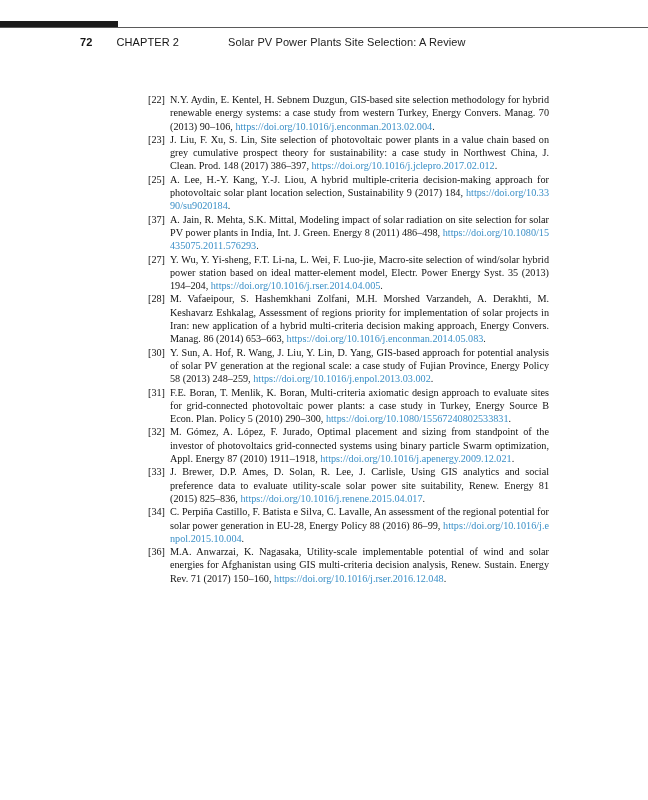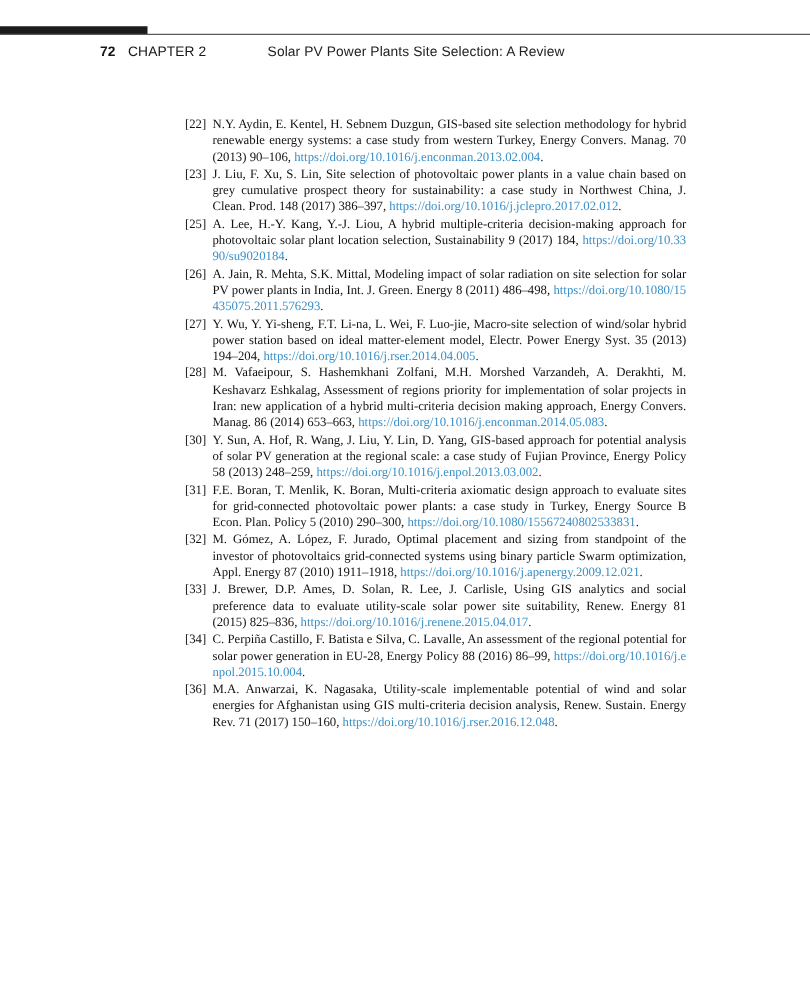--- a/index.html
+++ b/index.html
@@ -38,21 +38,21 @@
     top: 36px;
     font-family: "Liberation Sans", sans-serif;
     font-size: 11px;
     letter-spacing: 0.1px;
     white-space: nowrap;
     color: #161616;
   }
   .page-num {
     font-weight: bold;
     display: inline-block;
-    margin-right: 10px;
+    margin-right: 24px;
   }
   .chapter-label {
     font-weight: normal;
     display: inline-block;
     margin-right: 5px;
   }
   .chapter-title {
     font-weight: normal;
     color: #222222;
     margin-left: 44px;
@@ -101,21 +101,21 @@
       </div>
       <div class="ref">
         <span class="ref-num">[23]</span>
         <p class="ref-text"><span>J. Liu, F. Xu, S. Lin, Site selection of photovoltaic power plants in a value chain based on grey cumulative prospect theory for sustainability: a case study in Northwest China, J. Clean. Prod. 148 (2017) 386–397, </span><a class="doi" href="#">https://doi.org/10.1016/j.jclepro.2017.02.012</a><span>.</span></p>
       </div>
       <div class="ref">
         <span class="ref-num">[25]</span>
         <p class="ref-text"><span>A. Lee, H.-Y. Kang, Y.-J. Liou, A hybrid multiple-criteria decision-making approach for photovoltaic solar plant location selection, Sustainability 9 (2017) 184, </span><a class="doi" href="#">https://doi.org/10.3390/su9020184</a><span>.</span></p>
       </div>
       <div class="ref">
-        <span class="ref-num">[26]</span>
+        <span class="ref-num">[37]</span>
         <p class="ref-text"><span>A. Jain, R. Mehta, S.K. Mittal, Modeling impact of solar radiation on site selection for solar PV power plants in India, Int. J. Green. Energy 8 (2011) 486–498, </span><a class="doi" href="#">https://doi.org/10.1080/15435075.2011.576293</a><span>.</span></p>
       </div>
       <div class="ref">
         <span class="ref-num">[27]</span>
         <p class="ref-text"><span>Y. Wu, Y. Yi-sheng, F.T. Li-na, L. Wei, F. Luo-jie, Macro-site selection of wind/solar hybrid power station based on ideal matter-element model, Electr. Power Energy Syst. 35 (2013) 194–204, </span><a class="doi" href="#">https://doi.org/10.1016/j.rser.2014.04.005</a><span>.</span></p>
       </div>
       <div class="ref">
         <span class="ref-num">[28]</span>
         <p class="ref-text"><span>M. Vafaeipour, S. Hashemkhani Zolfani, M.H. Morshed Varzandeh, A. Derakhti, M. Keshavarz Eshkalag, Assessment of regions priority for implementation of solar projects in Iran: new application of a hybrid multi-criteria decision making approach, Energy Convers. Manag. 86 (2014) 653–663, </span><a class="doi" href="#">https://doi.org/10.1016/j.enconman.2014.05.083</a><span>.</span></p>
       </div>

